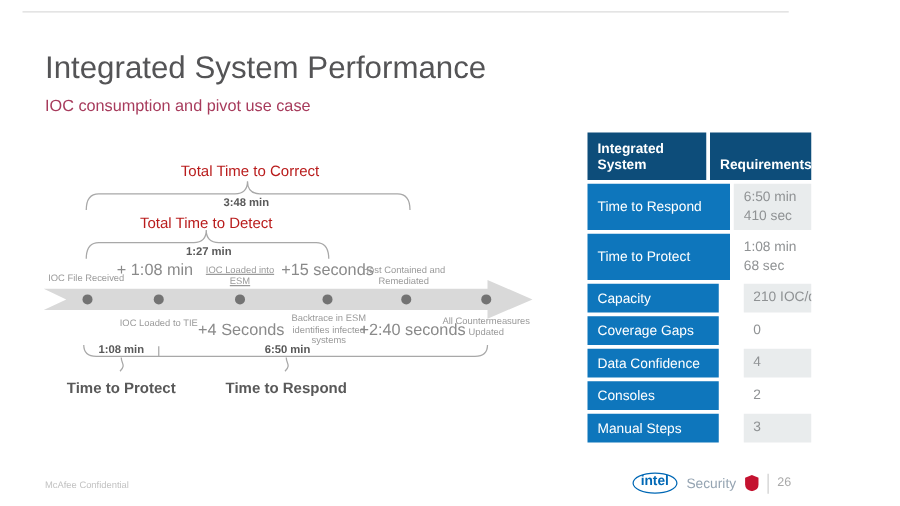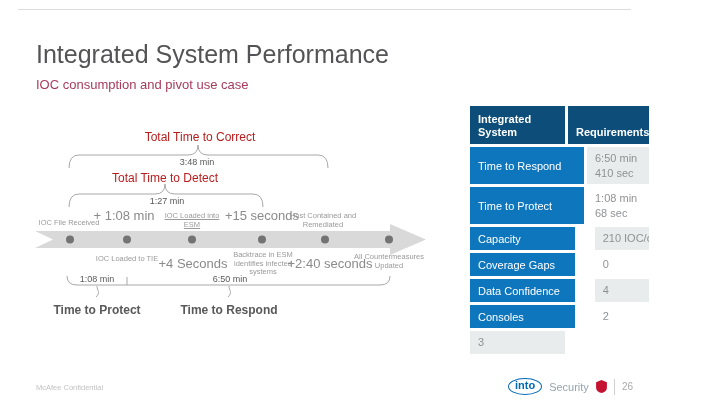--- a/index.html
+++ b/index.html
@@ -10,21 +10,21 @@
 
   .title    { position:absolute; left:36px; top:40px; font-size:25px; color:#545456; }
   .subtitle { position:absolute; left:36px; top:77px; font-size:13px; color:#a73b5c; }
 
   
   .timeline { position:absolute; left:30px; top:125px; width:424px; height:215px; }
   .timeline svg { position:absolute; left:0; top:0; }
   .tl-label { position:absolute; transform:translateX(-50%); text-align:center; }
   .tl-small { font-size:7.5px; line-height:1.16; color:#9a9a9a; }
   .tl-big   { font-size:13px; color:#8a8a8a; white-space:nowrap; }
-  .tl-val   { font-size:9px; font-weight:normal; color:#595959; white-space:nowrap; }
+  .tl-val   { font-size:9px; font-weight:bold; color:#595959; white-space:nowrap; }
   .tl-title { font-size:12px; color:#b91c1c; white-space:nowrap; }
   .tl-title-bold { font-size:12px; font-weight:bold; color:#595959; white-space:nowrap; }
   .nowrap { white-space:nowrap; }
 
   
   .rtable { position:absolute; left:470px; top:106px; width:212px; font-size:11px; }
   .trow { display:flex; gap:3px; margin-bottom:3px; }
   .cell { box-sizing:border-box; display:flex; align-items:center; }
   .cell-label { width:114px; background:#0e76bc; color:#fff; padding-left:8px; }
   .cell-value { width:95px; background:#fff; color:#8f9294; padding-left:8px;
@@ -125,28 +125,29 @@
     </div>
     <div class="trow short alt">
       <div class="cell cell-label">Data Confidence</div>
       <div class="cell cell-value">4</div>
     </div>
     <div class="trow short">
       <div class="cell cell-label">Consoles</div>
       <div class="cell cell-value">2</div>
     </div>
     <div class="trow short alt">
+      <div class="cell cell-label">Manual Steps</div>
       <div class="cell cell-value">3</div>
     </div>
   </div>
 
   <div class="footer">McAfee Confidential</div>
 
   <div class="logo">
-    <span class="intel-oval">into</span>
+    <span class="intel-oval">intel</span>
     <span class="security">Security</span>
     <svg width="11" height="13" viewBox="0 0 10 12">
       <path d="M5 0 L10 2 L10 7 Q10 11 5 12 Q0 11 0 7 L0 2 Z" fill="#c41230"></path>
     </svg>
     <span class="logo-divider"></span>
     <span class="page-num">26</span>
   </div>
 
 </div>
 

